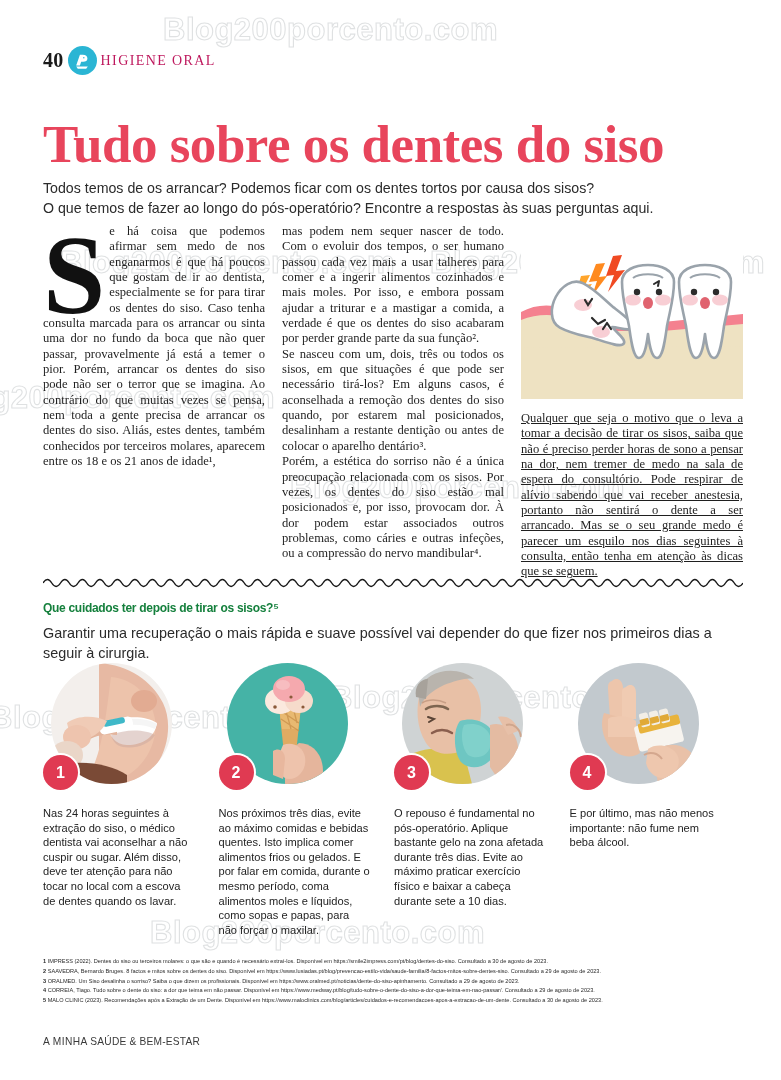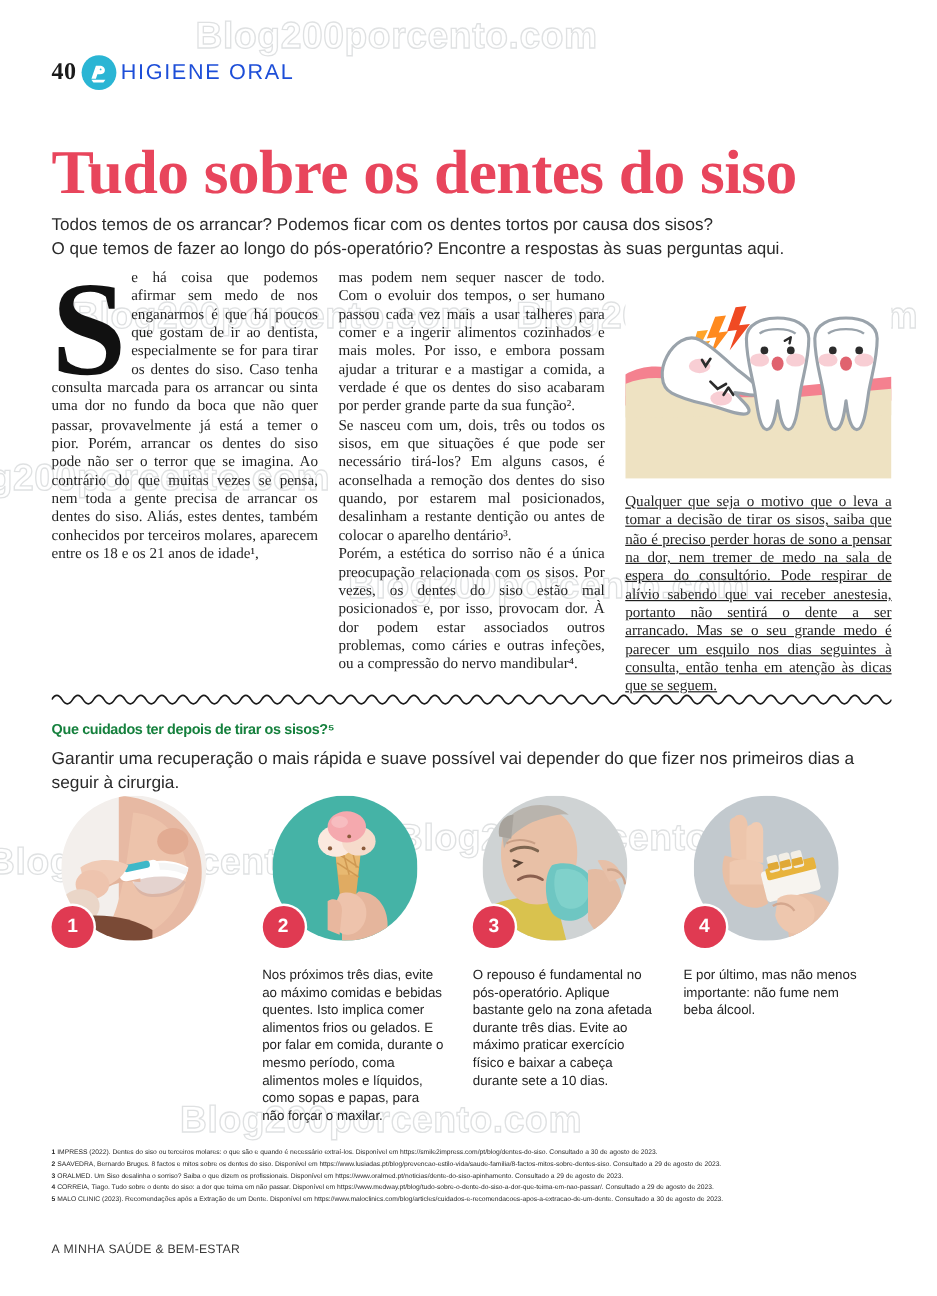--- a/index.html
+++ b/index.html
@@ -44,22 +44,23 @@
     font-family: "Liberation Serif", serif;
     font-weight: 700; font-size: 20px; color: #1a1a1a;
     letter-spacing: .3px;
   }
   .hdr-badge {
     width: 29px; height: 29px; border-radius: 50%;
     background: #2ab5d4;
     display: flex; align-items: center; justify-content: center;
   }
   .hdr-cat {
-    font-size: 18px; color: #1d4ed8; letter-spacing: 1.4px;
+    font-size: 14px; color: #be185d; letter-spacing: 1.4px;
     font-weight: 400;
+    font-family: Liberation Serif, serif;
   }
 
   
   .title {
     position: absolute; left: 43px; top: 118px; width: 700px;
     font-family: "Liberation Serif", serif;
     font-weight: 700;
     font-size: 52px;
     line-height: 54px;
     color: #e8455c;
@@ -297,20 +298,21 @@
             <rect x="48" y="56" width="34" height="13" rx="5" fill="#ffffff" transform="rotate(-12 65 62)"></rect>
             <rect x="52" y="56" width="22" height="6" rx="2.5" fill="#3fb8c8" transform="rotate(-12 63 59)"></rect>
             <path d="M16 60 C26 52 44 52 56 58 C50 72 34 80 20 76 Z" fill="#f0cbb6"></path>
             <ellipse cx="26" cy="74" rx="14" ry="12" fill="#eec4ae"></ellipse>
             <ellipse cx="16" cy="92" rx="16" ry="14" fill="#ead6c8"></ellipse>
             <path d="M0 104 C26 96 58 100 76 112 L76 121 L0 121 Z" fill="#7a4a36"></path>
           </svg>
         </div>
         <div class="tip-badge">1</div>
       </div>
+      <div class="tip-text">Nas 24 horas seguintes à extração do siso, o médico dentista vai aconselhar a não cuspir ou sugar. Além disso, deve ter atenção para não tocar no local com a escova de dentes quando os lavar.</div>
     </div>
 
     <div class="tip">
       <div class="tip-photo">
         <div class="tip-circle">
           <svg width="121" height="121" viewBox="0 0 121 121" aria-hidden="true">
             <rect width="121" height="121" fill="#45b3a6"></rect>
             <path d="M52 44 L74 44 L66 118 L60 118 Z" fill="#e0ab62"></path>
             <path d="M52 44 L74 44 L71 66 L55 66 Z" fill="#e8b971"></path>
             <path d="M54 48 L72 60 M54 56 L72 68 M58 44 L64 66 M66 44 L70 60" stroke="#c9914b" stroke-width="1.3" fill="none" opacity=".8"></path>

